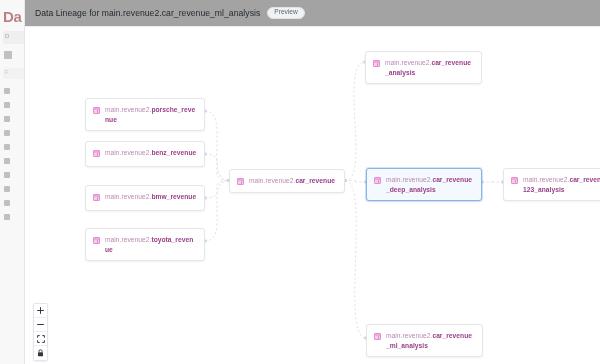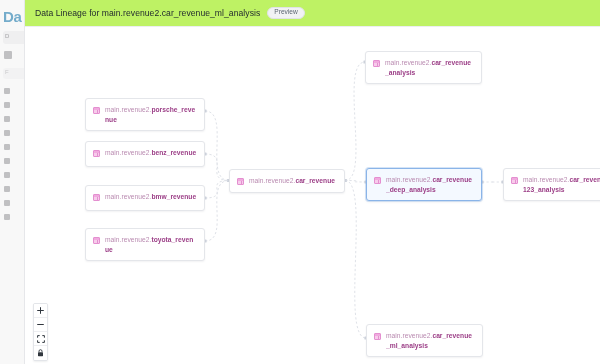--- a/index.html
+++ b/index.html
@@ -14,21 +14,21 @@
   #app-backdrop {
     position: absolute; left: 0; top: 0;
     width: 24px; height: 364px;
     background: #f3f3f4;
     overflow: hidden;
     filter: blur(0.6px);
     opacity: .55;
   }
   #app-backdrop .bd-logo {
     position: absolute; left: 3px; top: 8px;
-    font-size: 15px; font-weight: 700; color: #0369a1;
+    font-size: 15px; font-weight: 700; color: #7f1d1d;
     letter-spacing: -.3px;
   }
   #app-backdrop .bd-pill {
     position: absolute; left: 3px;
     width: 34px; height: 13px;
     background: #e2e2e4; border-radius: 3px;
   }
   #app-backdrop .bd-row {
     position: absolute; left: 4px;
     width: 6px; height: 6px;
@@ -47,21 +47,21 @@
     border-left: 1px solid #e6e7ea;
     display: flex; flex-direction: column;
   }
 
   
   #modal-header {
     height: 27px; flex: 0 0 27px;
     display: flex; align-items: center;
     padding: 0 10px;
     border-bottom: 1px solid #eceef1;
-    background: #bef264;
+    background: #a3a3a3;
   }
   #modal-title {
     font-size: 8.6px; color: #1f272d; letter-spacing: .05px;
     white-space: nowrap;
   }
   #preview-badge {
     margin-left: 7px;
     font-size: 6.6px; color: #5d6772;
     background: #f1f2f4;
     border: 1px solid #e0e2e6;

